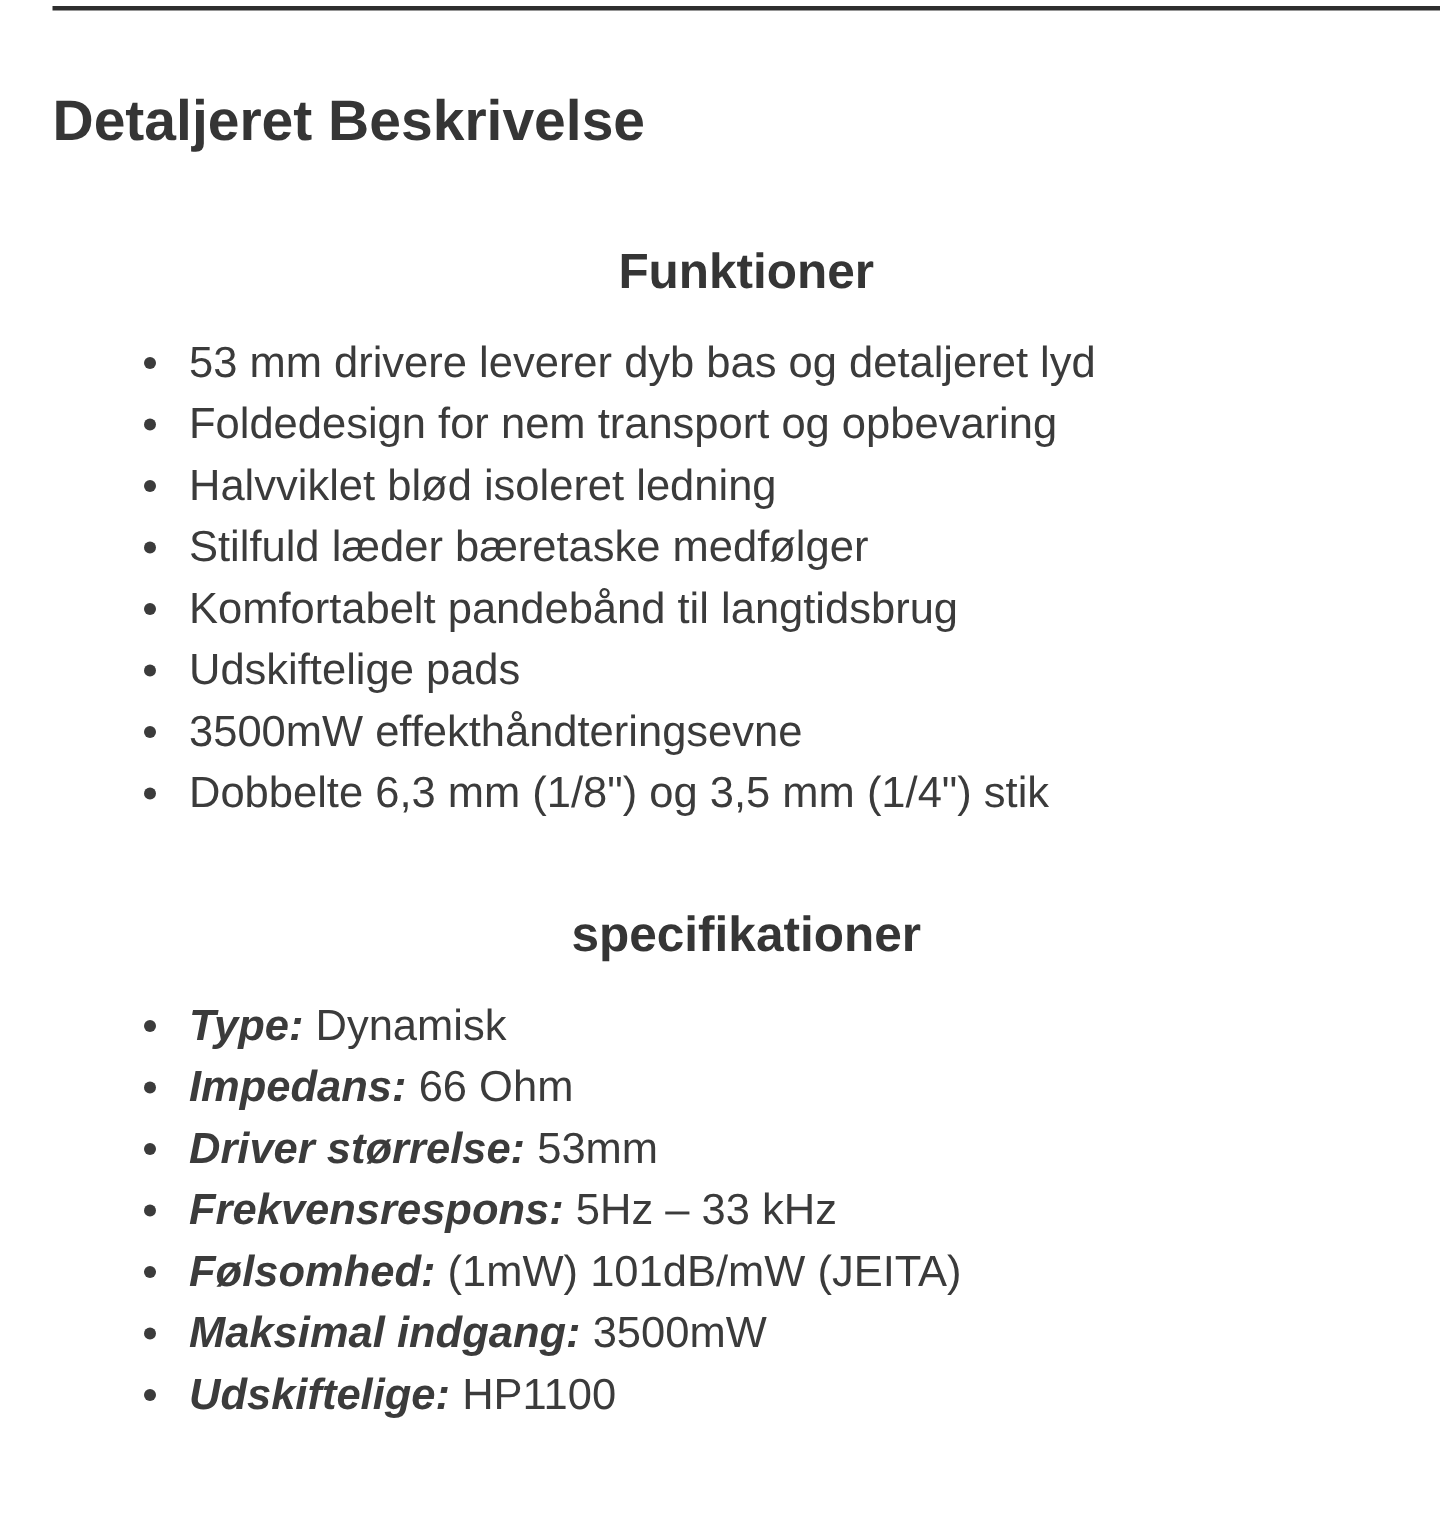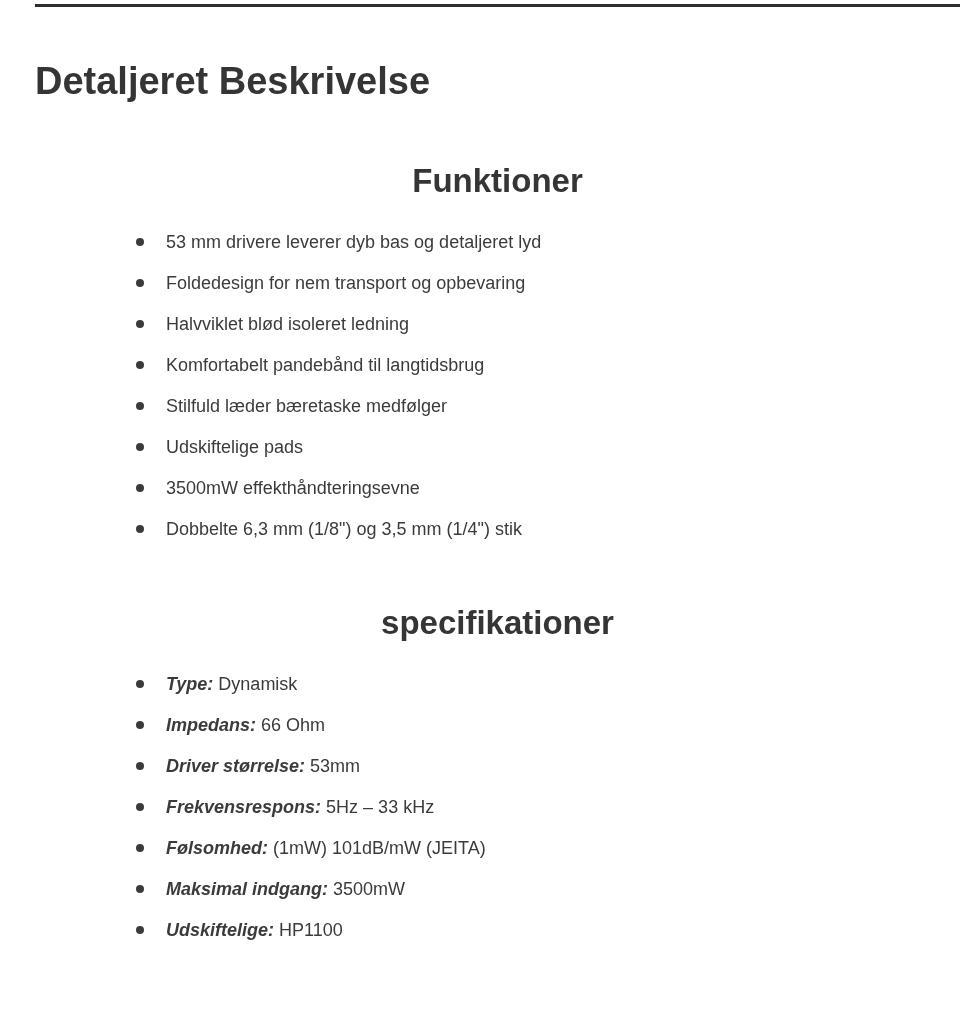--- a/index.html
+++ b/index.html
@@ -44,25 +44,24 @@
   h2.specs-heading {
     margin: 60px 0 0 35px;
   }
   ul.bullet-list {
     list-style: none;
     margin: 28px 0 0 0;
     padding: 0 0 0 126px;
   }
   ul.bullet-list li {
     position: relative;
-    font-size: 18px;
+    font-size: 29px;
     line-height: 31px;
     margin-bottom: 10px;
     color: #3b3b3b;
-    margin-left: 40px;
   }
   ul.bullet-list li::before {
     content: "";
     position: absolute;
     left: -30px;
     top: 11px;
     width: 8px;
     height: 8px;
     border-radius: 50%;
     background: #3b3b3b;
@@ -80,22 +79,22 @@
   <div class="top-divider"></div>
 
   <h1 class="page-title">Detaljeret Beskrivelse</h1>
 
   <h2 class="section-heading features-heading">Funktioner</h2>
 
   <ul class="bullet-list">
     <li>53 mm drivere leverer dyb bas og detaljeret lyd</li>
     <li>Foldedesign for nem transport og opbevaring</li>
     <li>Halvviklet blød isoleret ledning</li>
+    <li>Stilfuld læder bæretaske medfølger</li>
     <li>Komfortabelt pandebånd til langtidsbrug</li>
-    <li>Stilfuld læder bæretaske medfølger</li>
     <li>Udskiftelige pads</li>
     <li>3500mW effekthåndteringsevne</li>
     <li>Dobbelte 6,3 mm (1/8") og 3,5 mm (1/4") stik</li>
   </ul>
 
   <h2 class="section-heading specs-heading">specifikationer</h2>
 
   <ul class="bullet-list">
     <li><span class="spec-label">Type:</span> <span>Dynamisk</span></li>
     <li><span class="spec-label">Impedans:</span> <span>66 Ohm</span></li>

